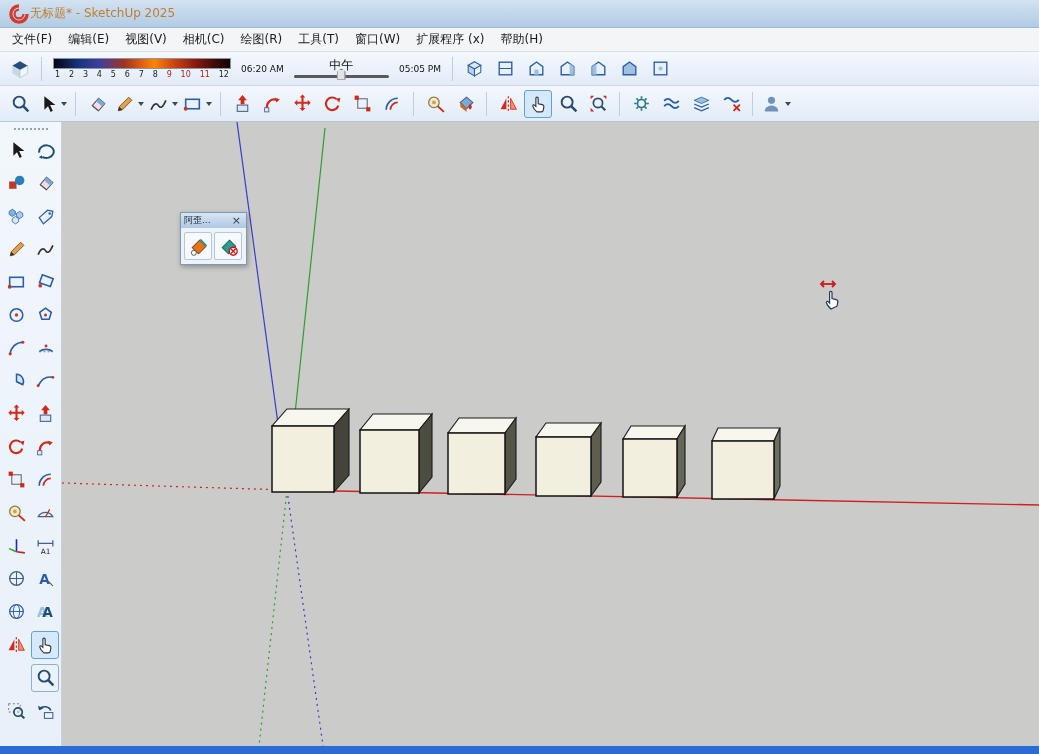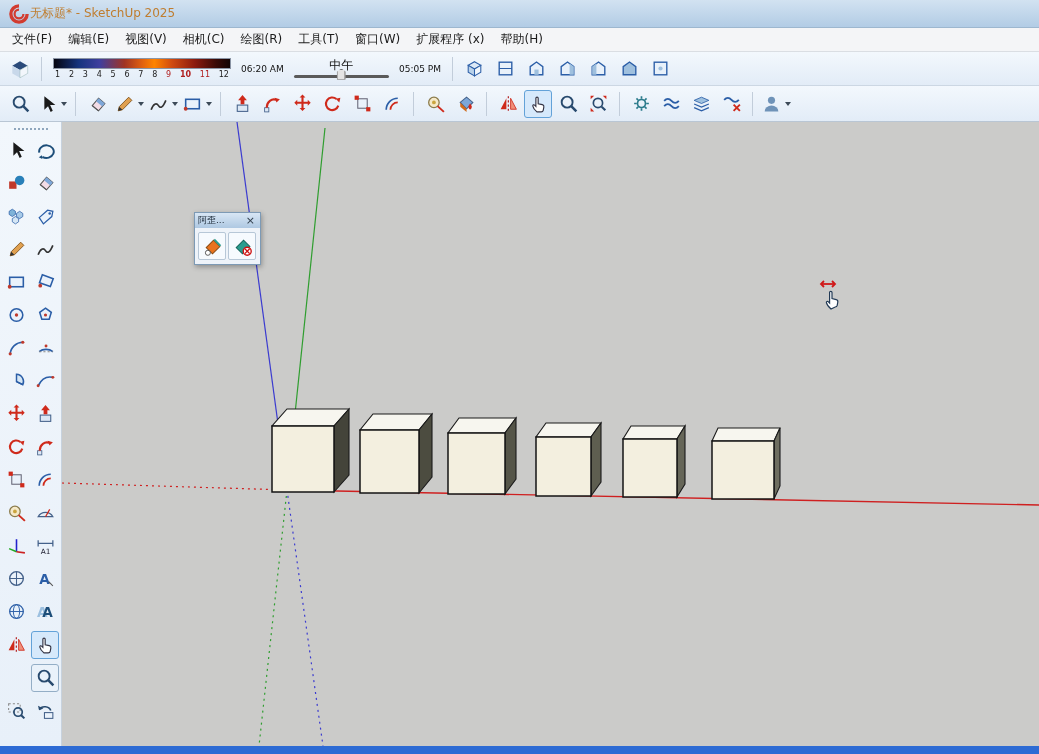--- a/index.html
+++ b/index.html
@@ -29,21 +29,21 @@
   .group{display:flex;gap:3px;align-items:center}
   .body{flex:1;display:flex;min-height:0}
   .sidebar{width:62px;background:linear-gradient(#f2f7fc,#e8f0f9);border-right:1px solid #c7d2de;display:flex;flex-direction:column;align-items:center;padding-top:2px;flex:none}
   .grip{width:34px;border-top:2px dotted #8fa6bd;margin:4px 0 3px}
   .sgrid{display:grid;grid-template-columns:29px 29px;grid-auto-rows:33px;justify-items:center;align-items:center}
   .stool{width:28px;height:28px;display:flex;justify-content:center;border:1px solid transparent;border-radius:3px}
   .stool.selected{border-color:#63a2d8;background:#d6e9fb}
   .stool.framed{border-color:#94aec6;background:#eaf2fa}
   .canvas{flex:1;position:relative;background:#cbcbc9;overflow:hidden}
   #scene{position:absolute;left:0;top:0}
-  .palette{position:absolute;left:132px;top:90px;width:67px;background:#eef3f9;border:1px solid #7d9ab5;box-shadow:1px 2px 5px rgba(0,0,0,.3)}
+  .palette{position:absolute;left:118px;top:90px;width:67px;background:#eef3f9;border:1px solid #7d9ab5;box-shadow:1px 2px 5px rgba(0,0,0,.3)}
   .palette-title{height:15px;background:linear-gradient(#d8e6f4,#aec8e2);display:flex;align-items:center;justify-content:space-between;padding:0 3px;font-size:9px;color:#1e2c3a}
   .palette-close{font-size:11px;line-height:11px;color:#32404e;padding:0 2px;cursor:default}
   .palette-body{display:flex;gap:2px;padding:4px 3px}
   .pbtn{width:28px;height:28px;display:flex;align-items:center;justify-content:center;border:1px solid #b7c7d7;background:#f6fafe;border-radius:2px}
   .cursor{position:absolute;left:756px;top:156px;width:30px;height:34px;pointer-events:none}
   .bottombar{height:8px;background:#2d6bd4;flex:none}
 </style>
 </head>
 <body>
 
@@ -87,21 +87,21 @@
       <div class="month-ticks" id="monthticks">
           <span style="color: rgb(28, 28, 28);">1</span>
           <span style="color: rgb(28, 28, 28);">2</span>
           <span style="color: rgb(28, 28, 28);">3</span>
           <span style="color: rgb(28, 28, 28);">4</span>
           <span style="color: rgb(28, 28, 28);">5</span>
           <span style="color: rgb(28, 28, 28);">6</span>
           <span style="color: rgb(28, 28, 28);">7</span>
           <span style="color: rgb(28, 28, 28);">8</span>
           <span style="color: rgb(176, 32, 32);">9</span>
-          <span style="color: rgb(176, 32, 32); font-weight: bold;">10</span>
+          <span style="color: rgb(176, 32, 32);">10</span>
           <span style="color: rgb(176, 32, 32);">11</span>
           <span style="color: rgb(28, 28, 28);">12</span>
         </div>
     </div>
     <div class="time-slider">
       <span class="time-label">06:20 AM</span>
       <div class="track-wrap">
         <span class="noon">中午</span>
         <div class="track"></div>
         <div class="handle"></div>

